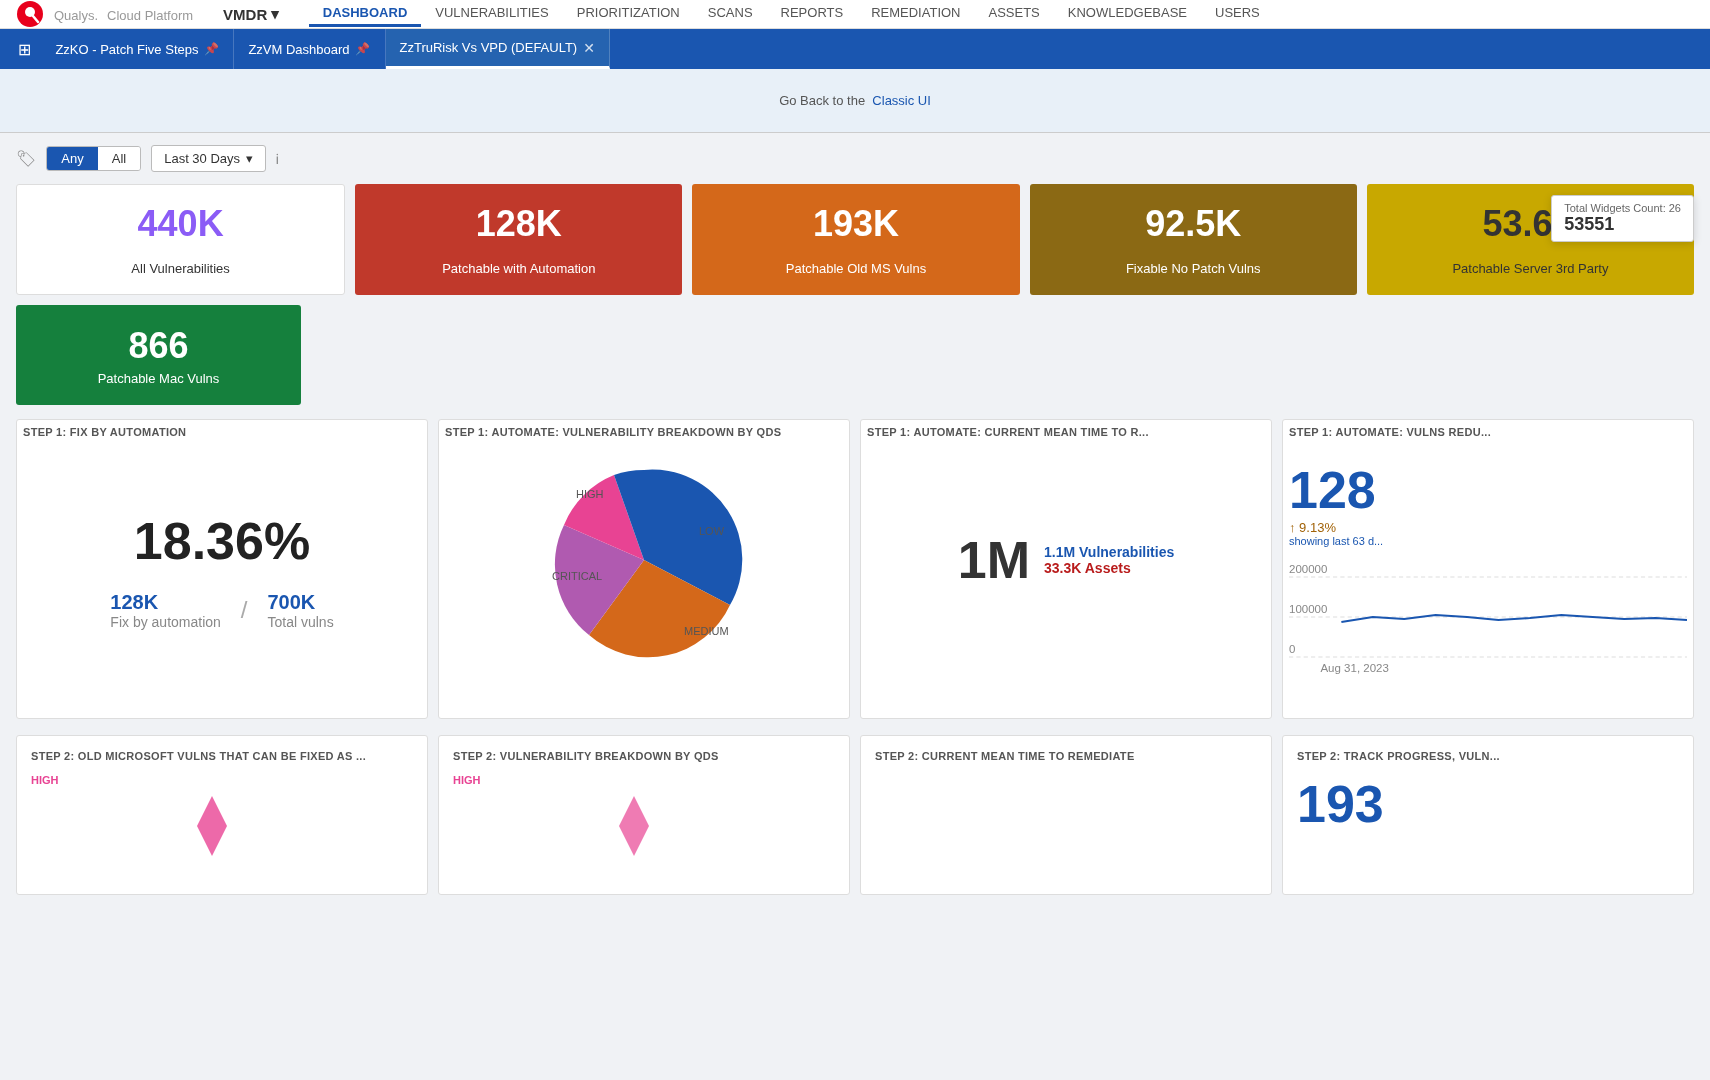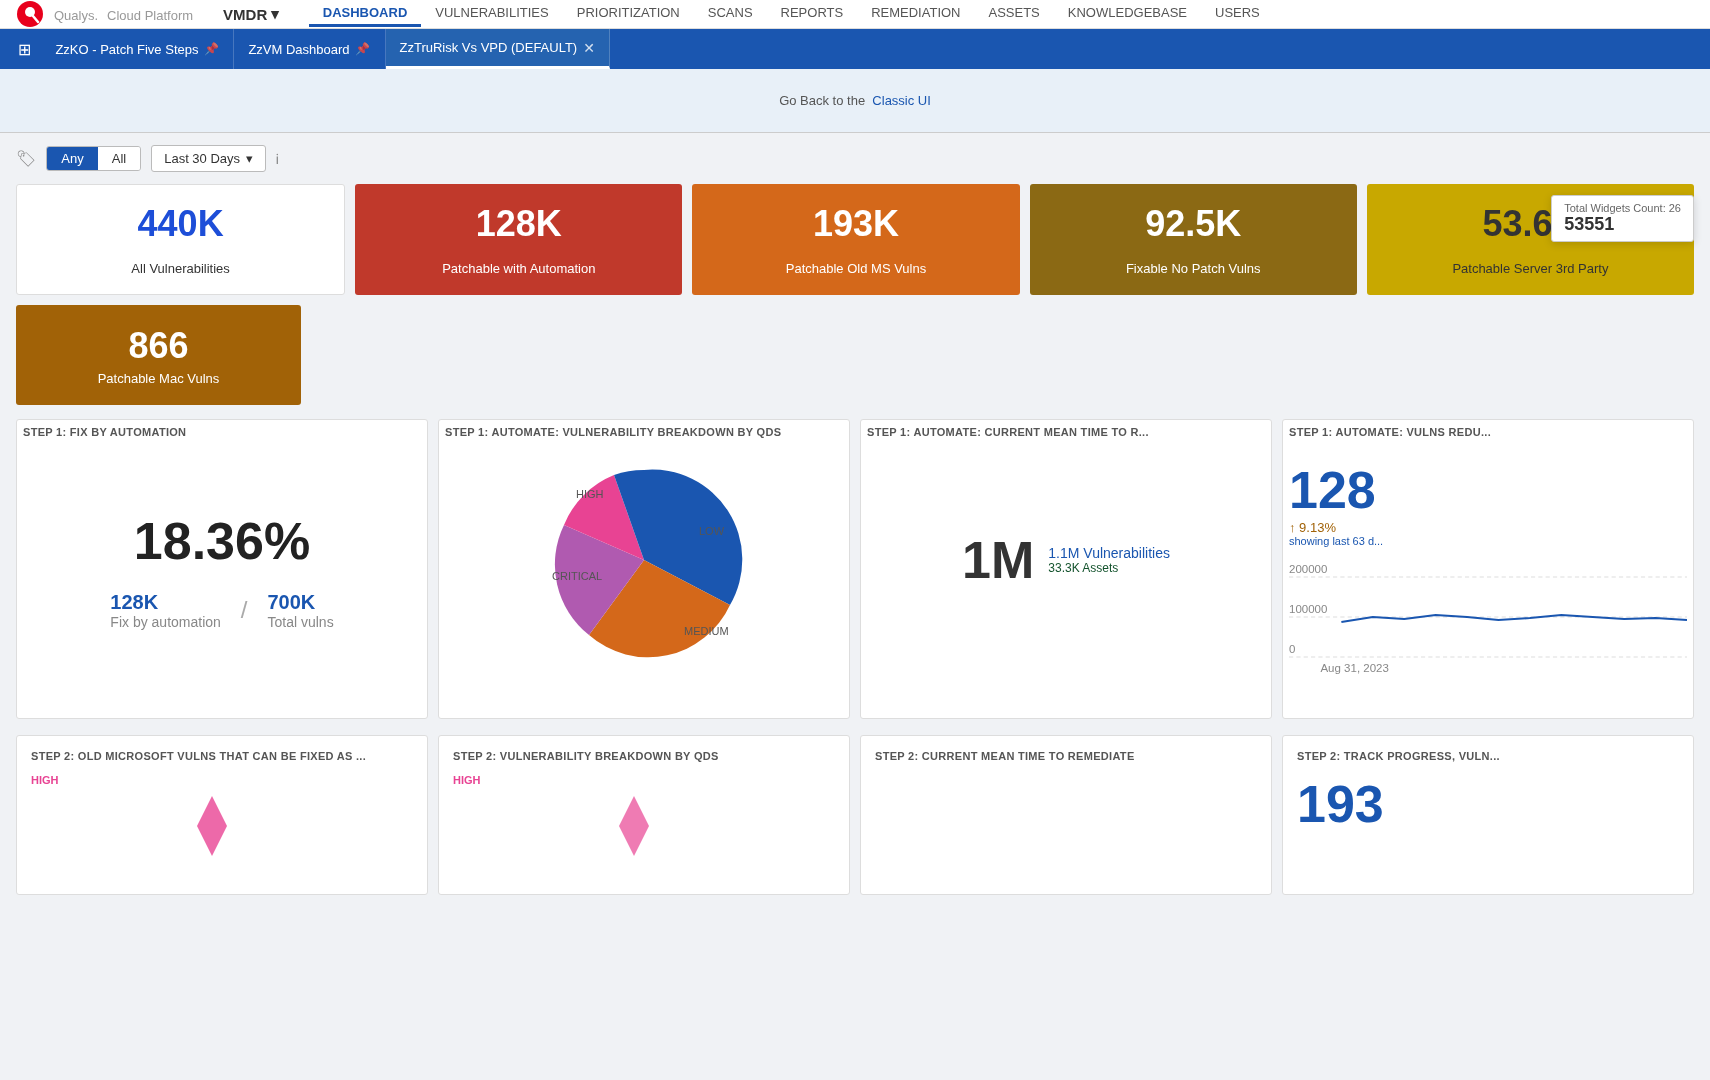--- a/index.html
+++ b/index.html
@@ -98,32 +98,32 @@
       align-items: center; justify-content: center;
       padding: 18px 10px; text-align: center;
       min-height: 100px;
     }
     .kpi-card.white { background: #fff; border: 1px solid #ddd; }
     .kpi-card.red { background: #c0392b; color: #fff; }
     .kpi-card.orange { background: #d4681a; color: #fff; }
     .kpi-card.brown { background: #8b6914; color: #fff; }
     .kpi-card.yellow { background: #c8a800; color: #333; }
     .kpi-value { font-size: 36px; font-weight: bold; }
-    .kpi-card.white .kpi-value { color: #1d4ed8; }
+    .kpi-card.white .kpi-value { color: #8b5cf6; }
     .kpi-label { font-size: 13px; margin-top: 16px; }
 
     
     .kpi-row2 { display: flex; gap: 10px; padding: 0 16px 14px; }
     .kpi-card2 {
       border-radius: 3px; display: flex; flex-direction: column;
       align-items: center; justify-content: center;
       padding: 18px 10px; text-align: center; min-height: 100px;
       width: 285px;
     }
-    .kpi-card2.blue { background: #a16207; color: #fff; }
+    .kpi-card2.blue { background: #15803d; color: #fff; }
     .kpi-value2 { font-size: 36px; font-weight: bold; }
     .kpi-label2 { font-size: 13px; margin-top: 4px; }
 
     
     .widgets-grid {
       display: grid;
       grid-template-columns: repeat(4, 1fr);
       gap: 10px; padding: 0 16px 16px;
     }
     .widget-card {
@@ -142,23 +142,23 @@
     .fix-num { font-size: 20px; color: #1a56b0; font-weight: bold; }
     .fix-sub { font-size: 14px; color: #888; }
     .fix-divider { color: #aaa; font-size: 24px; }
 
     
     .pie-container { display: flex; align-items: center; justify-content: center; height: 220px; position: relative; }
 
     
     .mean-time-content { display: flex; align-items: center; justify-content: center; height: 220px; }
     .mean-big { font-size: 52px; font-weight: bold; color: #333; }
-    .mean-details { margin-left: 14px; }
+    .mean-details { margin-left: 14px; font-weight: bold; }
     .mean-vulns { font-size: 14px; color: #1a56b0; }
-    .mean-assets { font-size: 12px; color: #14532d; }
+    .mean-assets { font-size: 14px; color: #b91c1c; }
 
     
     .trend-content { padding: 10px 0; }
     .trend-value { font-size: 52px; font-weight: bold; color: #1a56b0; }
     .trend-change { font-size: 13px; color: #a16207; }
     .trend-note { font-size: 11px; color: #1a56b0; margin-bottom: 10px; }
     .trend-chart { height: 120px; position: relative; }
 
     
     .bottom-row {

